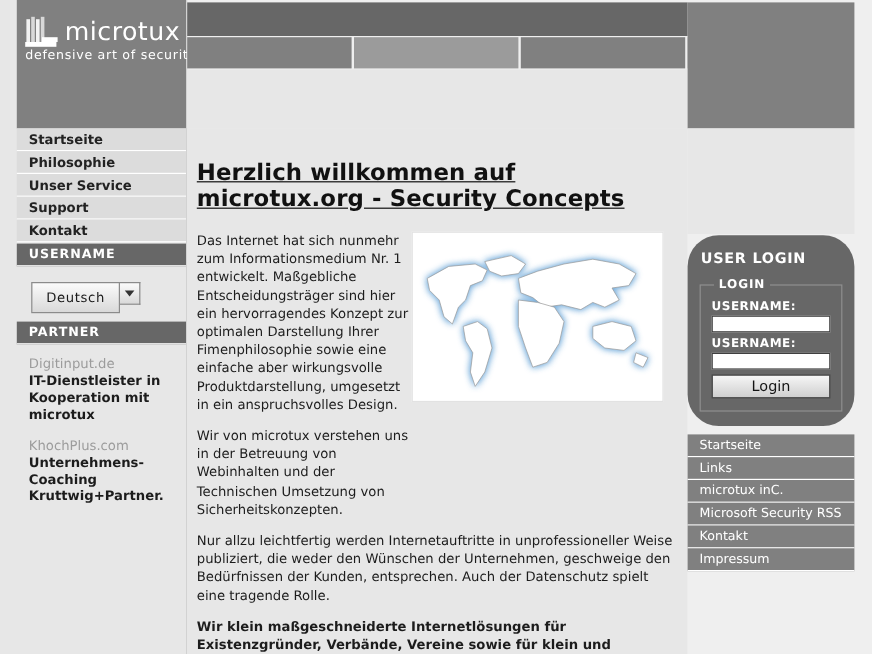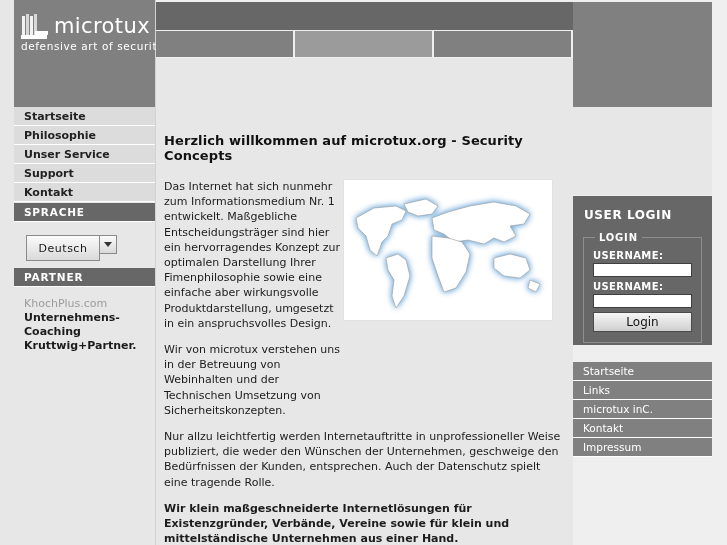--- a/index.html
+++ b/index.html
@@ -202,23 +202,24 @@
     position: absolute;
     left: 156px; top: 107px;
     width: 417px;
     height: 438px;
     background: #e7e7e7;
     overflow: hidden;
   }
   #page-title {
     margin: 26px 0 0 8px;
     color: #111111;
-    font-size: 13px;
+    font-size: 19px;
     font-weight: bold;
     letter-spacing: 0.1px;
+    text-decoration: underline;
   }
   .content-body { margin: 16px 8px 0 8px; position: relative; }
   .worldmap {
     position: absolute;
     right: 12px; top: 0;
     width: 208px;
     height: 140px;
     background: #ffffff;
     border: 1px solid #e2e2e2;
     overflow: hidden;
@@ -253,20 +254,22 @@
     left: 0; top: 107px;
     width: 139px;
     height: 88px;
     background: #e7e7e7;
   }
   #login-panel {
     position: absolute;
     left: 0; top: 196px;
     width: 139px;
     background: #676767;
+    padding-bottom: 10px;
+    border-radius: 26px;
   }
   .login-title {
     color: #ffffff;
     font-size: 12px;
     font-weight: bold;
     letter-spacing: 0.6px;
     padding: 12px 0 0 11px;
   }
   .login-fieldset {
     margin: 10px 10px 2px 10px;
@@ -354,34 +357,38 @@
 
     <nav class="navlist" id="main-nav">
       <a class="navitem" href="#">Startseite</a>
       <a class="navitem" href="#">Philosophie</a>
       <a class="navitem" href="#">Unser Service</a>
       <a class="navitem" href="#">Support</a>
       <a class="navitem" href="#">Kontakt</a>
     </nav>
 
     <div id="sprache-block">
-      <div class="section-head">SPRACHE</div>
+      <div class="section-head">USERNAME</div>
       <div class="lang-wrap">
         <span class="lang-select">
           <span class="lang-value">Deutsch</span>
           <span class="lang-arrow">
               <i></i>
             </span>
         </span>
       </div>
     </div>
 
     <div id="partner-block">
       <div class="section-head">PARTNER</div>
       <div class="partner-body">
+        <div class="partner-entry">
+          <div class="partner-name">Digitinput.de</div>
+          <div class="partner-desc">IT-Dienstleister in Kooperation mit microtux</div>
+        </div>
         <div class="partner-entry">
           <div class="partner-name">KhochPlus.com</div>
           <div class="partner-desc">Unternehmens-Coaching Kruttwig+Partner.</div>
         </div>
       </div>
     </div>
   </div>
 
   <div id="header-strip"></div>
   <div id="tabbar">
@@ -453,18 +460,19 @@
         <div class="field-label">USERNAME:</div>
         <input class="field-input" type="password" value="" placeholder="" style="">
         <button class="login-button" type="button">Login</button>
       </fieldset>
     </div>
 
     <div id="right-links">
       <a class="right-link" href="#">Startseite</a>
       <a class="right-link" href="#">Links</a>
       <a class="right-link" href="#">microtux inC.</a>
+      <a class="right-link" href="#">Microsoft Security RSS</a>
       <a class="right-link" href="#">Kontakt</a>
       <a class="right-link" href="#">Impressum</a>
     </div>
   </div>
 
 </div>
 
 </body></html>

